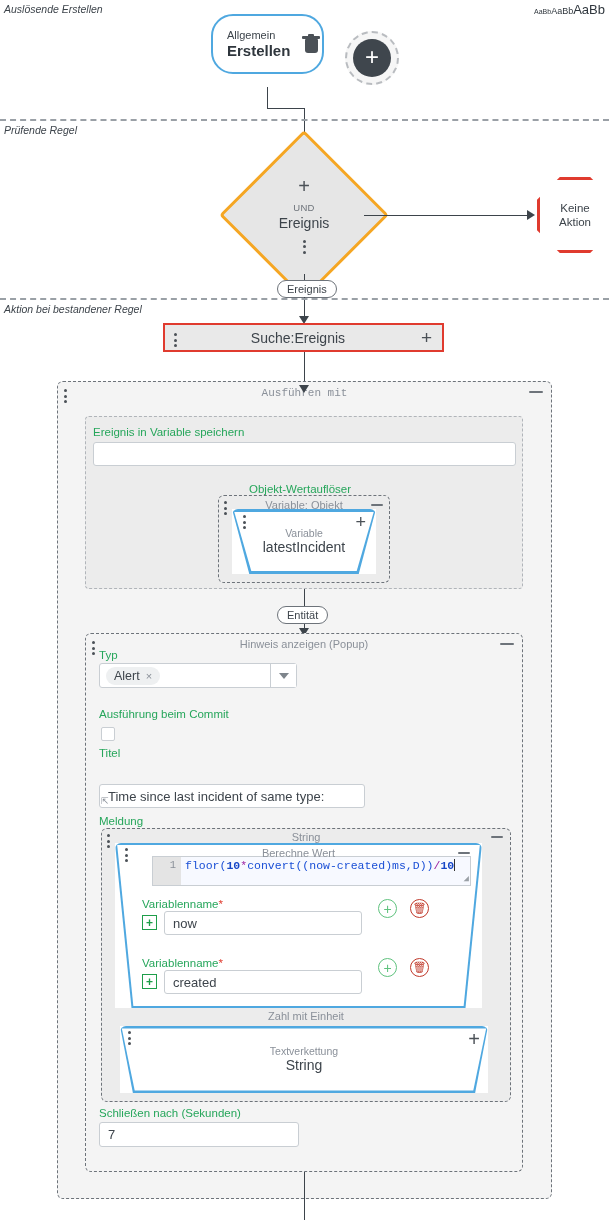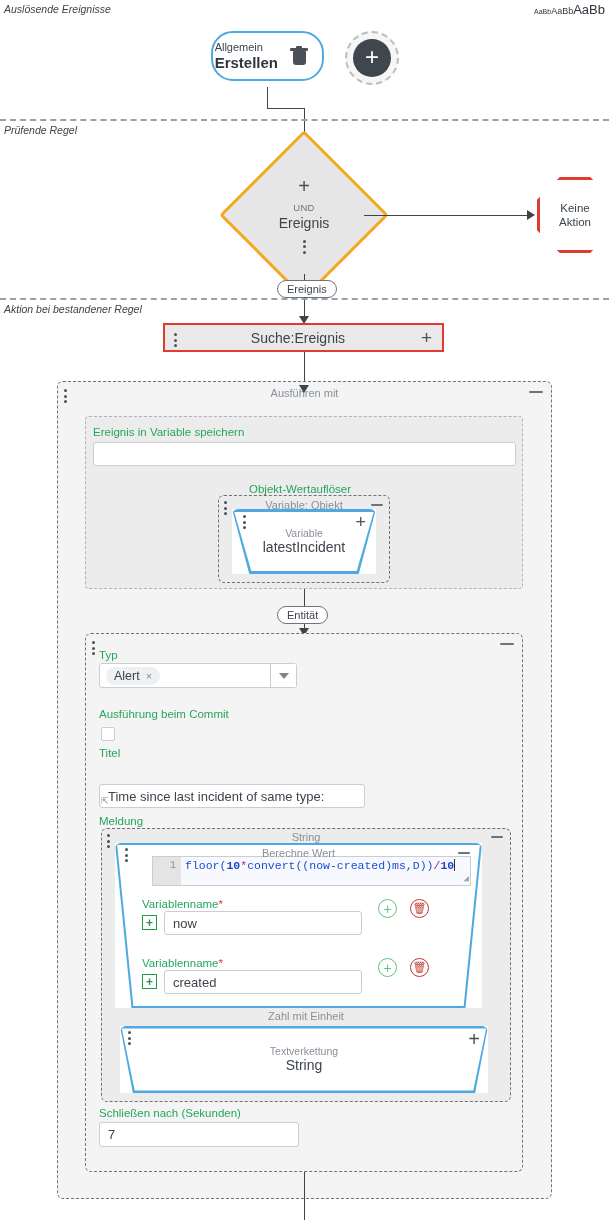--- a/index.html
+++ b/index.html
@@ -319,23 +319,23 @@
 <body>
 
 <div class="canvas">
 
   <div class="fontsizer">
     <span>AaBb</span>
     <span>AaBb</span>
     <span>AaBb</span>
   </div>
 
-  <div class="lane-label" style="left:4px; top:3px;">Auslösende Ereignisse</div>
-
-  <div class="trigger-node" style="left:211px; top:31px; width:113px; height:50px;justify-content:flex-end;">
+  <div class="lane-label" style="left:4px; top:3px;">Auslösende Erstellen</div>
+
+  <div class="trigger-node" style="left:211px; top:14px; width:113px; height:60px;">
     <div class="trigger-texts">
       <div class="trigger-sub">Allgemein</div>
       <div class="trigger-main">Erstellen</div>
     </div>
     <div class="trash-icon">
       <div class="handle"></div>
         <div class="lid"></div>
         <div class="can"></div>
     </div>
   </div>
@@ -402,21 +402,21 @@
   </div>
 
   <div class="line-v" style="left:304px; top:352px; height:34px;"></div>
 
   <div class="dbox" style="left:57px; top:381px; width:495px; height:818px;">
     <span class="vdots handle-dots">
         <i></i>
         <i></i>
         <i></i>
       </span>
-    <div class="dbox-title" style="top:5px;">Ausführen mit</div>
+    <div class="dbox-title" style="top:5px;font-family:Liberation Mono, monospace;">Ausführen mit</div>
     <div class="minus"></div>
   </div>
 
   <div class="arrow-down" style="left:299px; top:385px;"></div>
 
   <div class="panel" style="left:85px; top:416px; width:438px; height:173px;"></div>
 
   <div class="lbl-green" style="left:93px; top:426px;">Ereignis in Variable speichern</div>
   <div class="tfield" style="left:93px; top:442px; width:423px; height:24px;"></div>
 
@@ -451,20 +451,21 @@
   <div class="pill" style="left:277px; top:606px;border-radius:9px;">Entität</div>
   <div class="line-v" style="left:304px; top:624px; height:6px;"></div>
   <div class="arrow-down" style="left:299px; top:628px;"></div>
 
   <div class="dbox" style="left:85px; top:633px; width:438px; height:539px;">
     <span class="vdots handle-dots">
         <i></i>
         <i></i>
         <i></i>
       </span>
+    <div class="dbox-title" style="top:4px;">Hinweis anzeigen (Popup)</div>
     <div class="minus"></div>
   </div>
 
   <div class="lbl-green" style="left:99px; top:649px;">Typ</div>
   <div class="select" style="left:99px; top:663px; width:198px; height:25px;">
     <div class="chips">
       <span class="chip">
         <span>Alert</span>
         <span class="x">×</span>
       </span>

